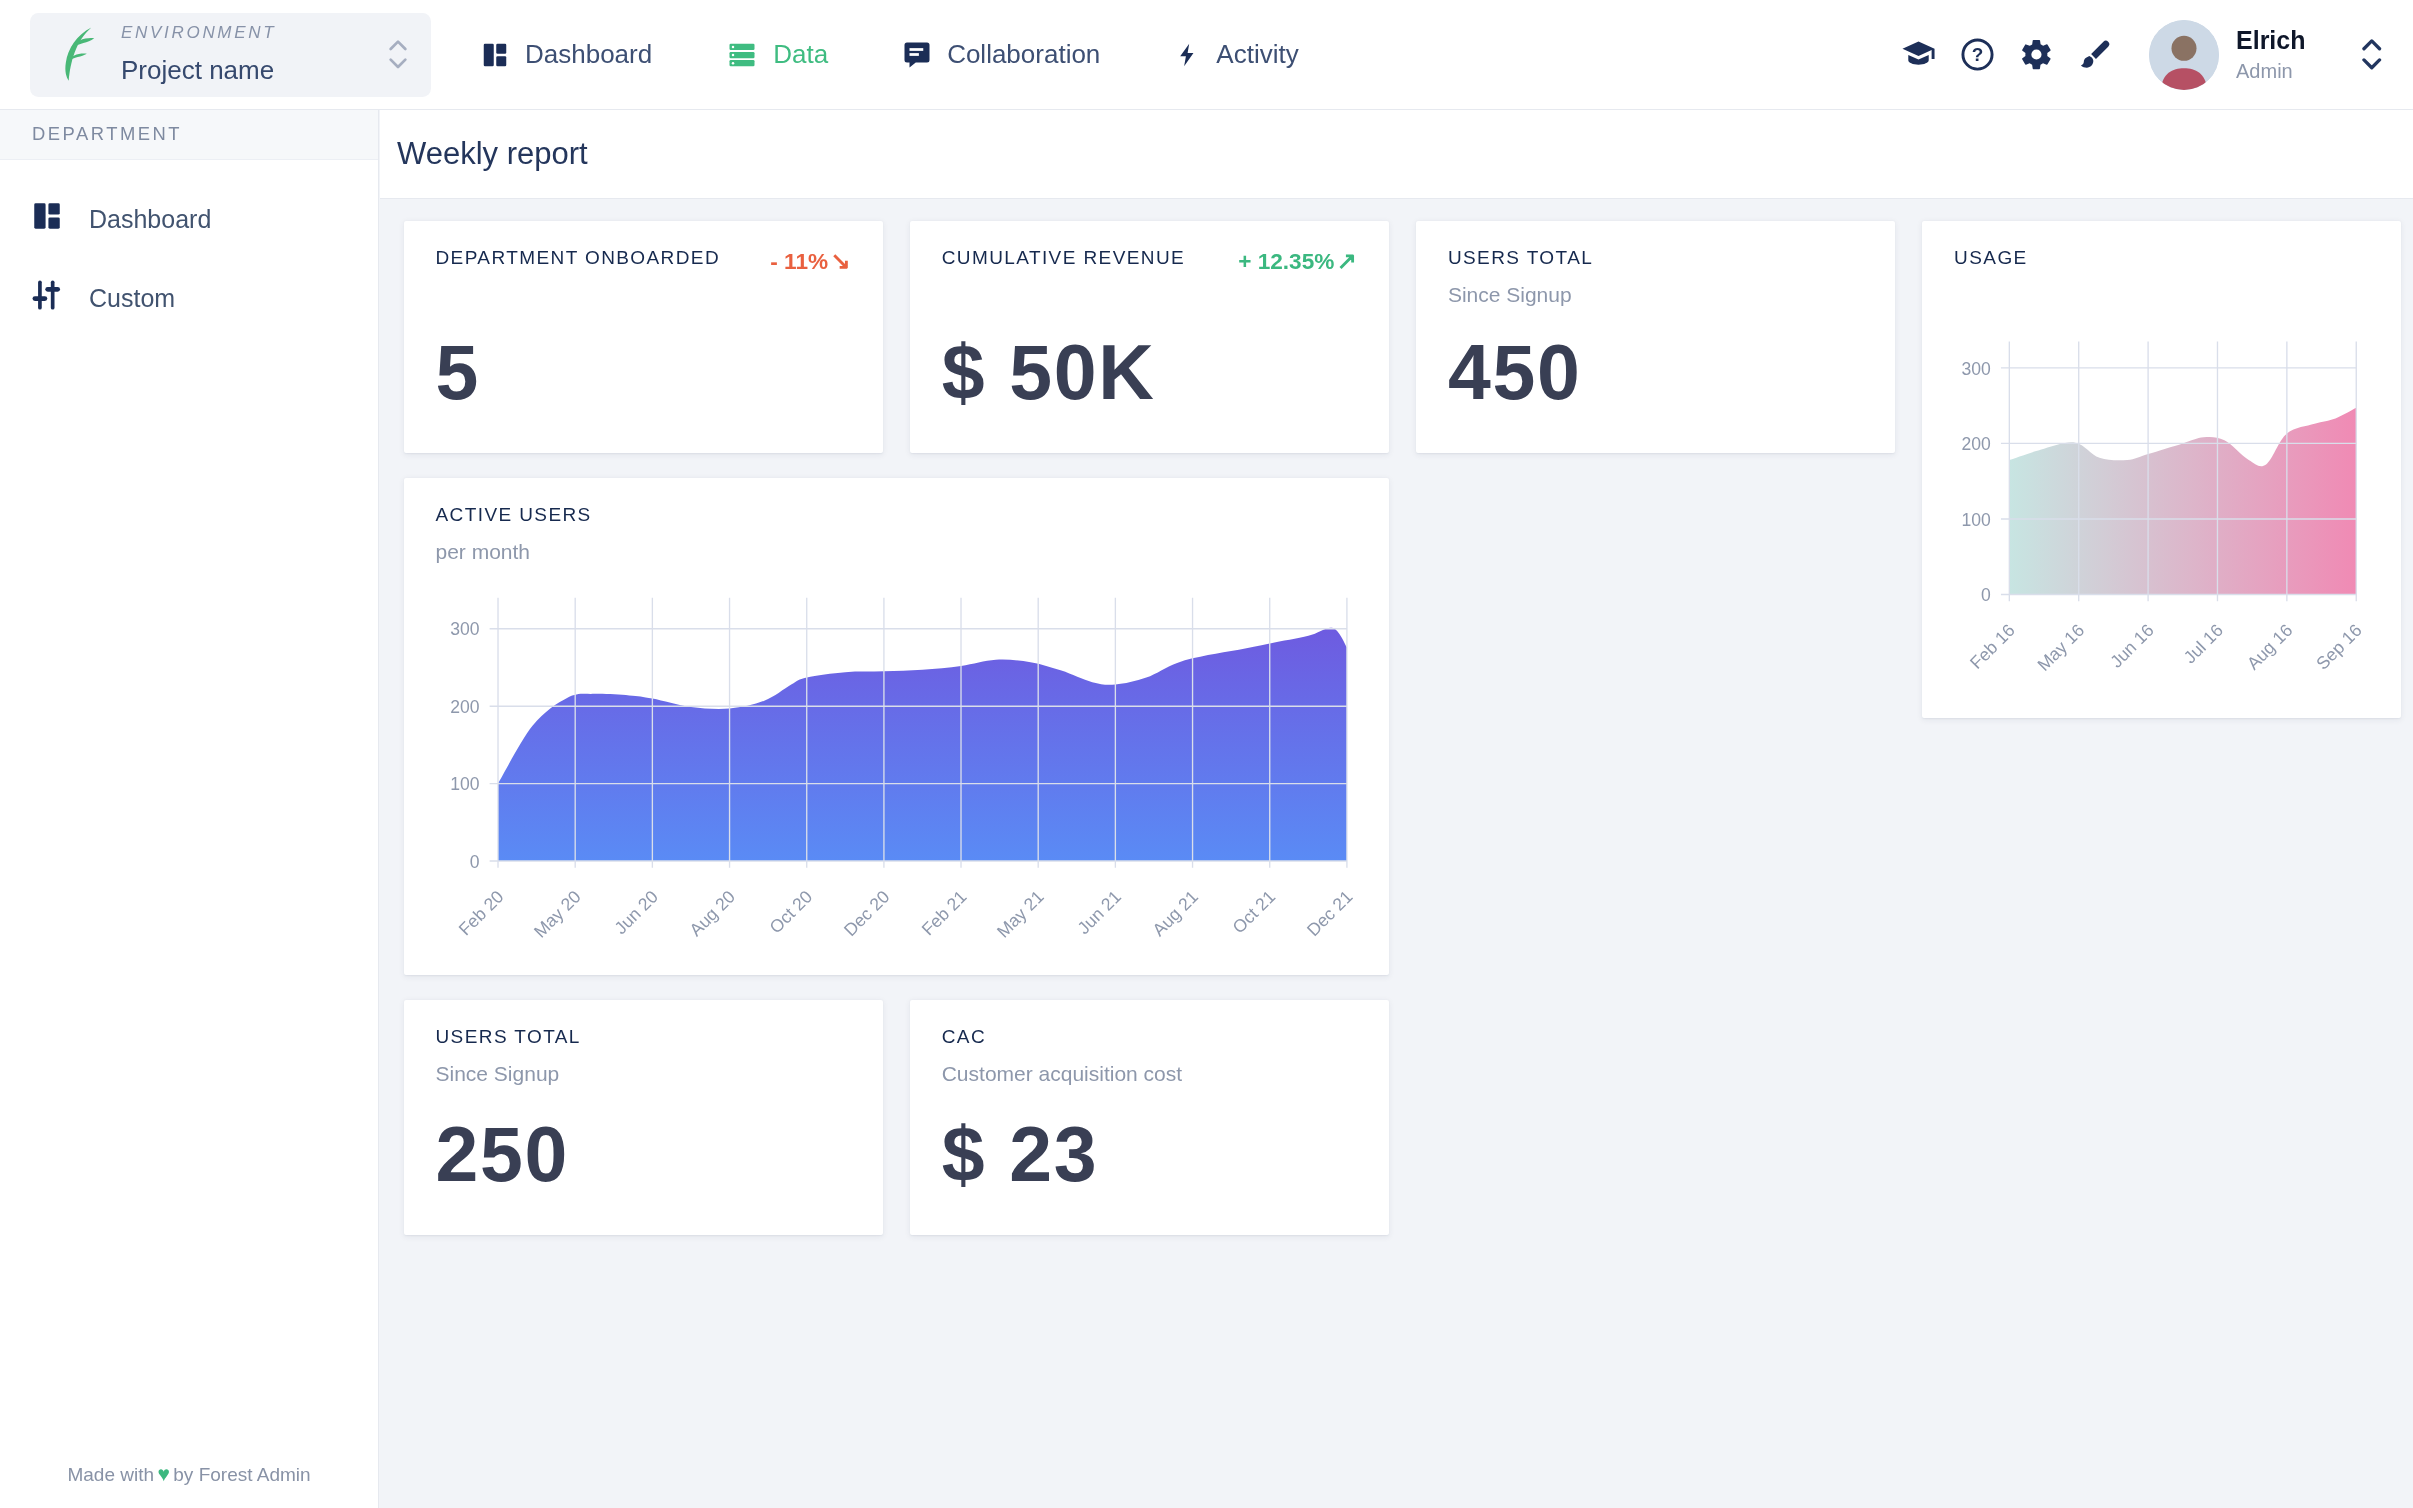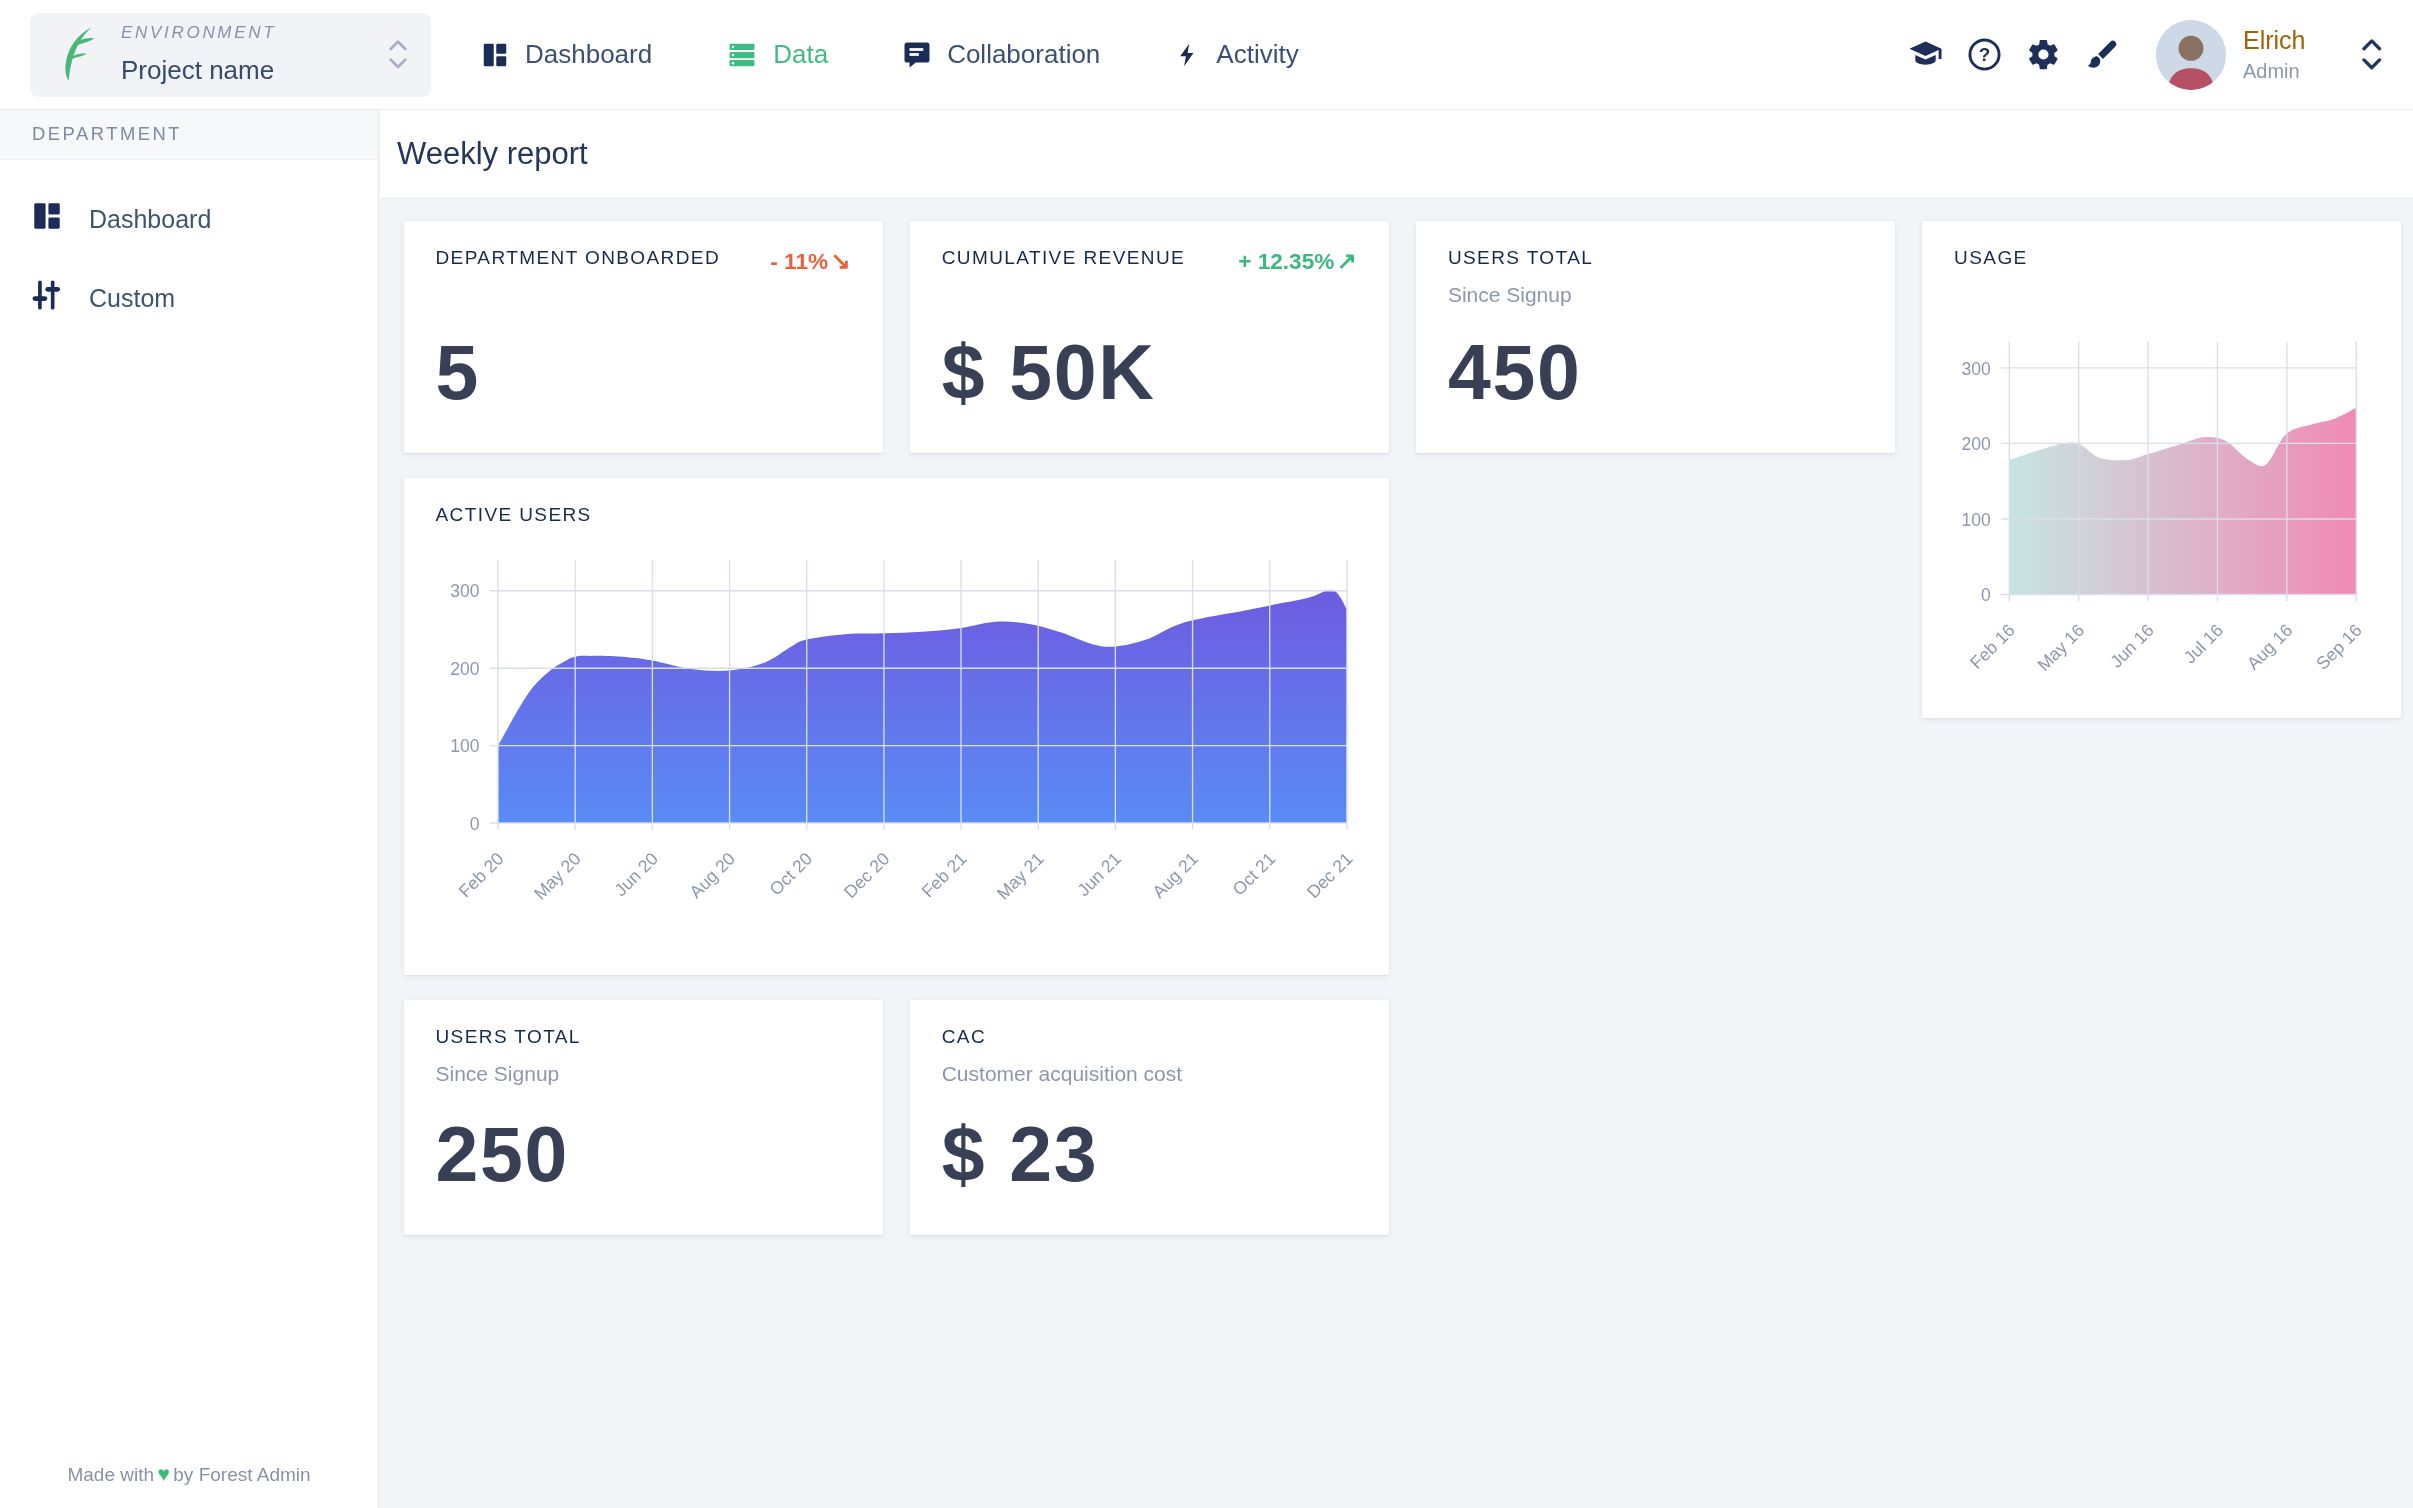--- a/index.html
+++ b/index.html
@@ -14,21 +14,21 @@
   .env-name{font-size:26px;color:#36496e;margin-top:12px;}
   .dbl-chev{margin-left:auto;display:flex;flex-direction:column;gap:5px;}
   .nav{margin-left:49px;display:flex;align-items:center;gap:74px;}
   .nav-item{display:flex;align-items:center;gap:15px;font-size:26px;font-weight:500;color:#3d4f73;cursor:pointer;}
   .nav-item.active{color:#3fbc81;}
   .nav-item svg{display:block;}
   .hdr-right{margin-left:auto;display:flex;align-items:center;margin-right:30px;}
   .icon-btn{width:37px;height:37px;margin-left:22px;color:#1d2f58;cursor:pointer;display:flex;align-items:center;justify-content:center;}
   .avatar{width:70px;height:70px;border-radius:50%;margin-left:35px;overflow:hidden;background:#cdd9e6;flex:none;cursor:pointer;}
   .user-block{margin-left:17px;display:flex;flex-direction:column;cursor:pointer;}
-  .user-name{font-size:25px;color:#a16207;font-weight:400;}
+  .user-name{font-size:25px;color:#0f172a;font-weight:700;}
   .user-role{font-size:20px;color:#8d97ab;margin-top:5px;}
   .user-chev{margin-left:54px;display:flex;flex-direction:column;gap:6.7px;cursor:pointer;}
 
   
   .sidebar{position:absolute;top:109px;left:0;width:379px;bottom:0;background:#fff;border-right:1.7px solid #e6e9ef;box-sizing:border-box;}
   .side-section{height:50px;background:#f6f8fa;border-bottom:1.7px solid #eceff4;display:flex;align-items:center;padding-left:32px;font-size:18.4px;letter-spacing:2.5px;color:#7e8aa0;font-weight:500;}
   .side-item{display:flex;align-items:center;gap:25px;padding:0 0 0 30px;height:40px;margin-top:39px;font-size:25px;color:#41536f;cursor:pointer;}
   .side-item svg{flex:none;}
   .side-footer{position:absolute;bottom:22px;left:0;right:0;text-align:center;font-size:19px;color:#8892a6;}
   .side-footer .heart{color:#3cb87f;font-size:21px;padding:0 3.4px;}
@@ -269,20 +269,21 @@
               <text transform="translate(322.4,362) rotate(-45)" text-anchor="end" font-size="21" fill="#8e98ac">Jul 16</text>
               <text transform="translate(405.2,362) rotate(-45)" text-anchor="end" font-size="21" fill="#8e98ac">Aug 16</text>
               <text transform="translate(488.0,362) rotate(-45)" text-anchor="end" font-size="21" fill="#8e98ac">Sep 16</text>
             </svg></div>
       </div>
 
       <div class="card c-active">
         <div class="card-head">
           <span class="card-title">ACTIVE USERS</span>
         </div>
+        <div class="card-sub">per month</div>
         <div class="chart"><svg width="926" height="369" viewBox="0 0 1105 440" font-family="Liberation Sans, sans-serif">
               <defs>
                 <linearGradient id="g-active_users" x1="0" y1="0" x2="0" y2="1">
                   <stop offset="0" stop-color="#6e5be0"></stop>
                   <stop offset="1" stop-color="#5a8bf5"></stop>
                 </linearGradient>
               </defs>
               <path d="M74.0,235.6C80.9,224.1 101.6,183.5 115.4,166.4C129.3,149.3 144.6,139.4 156.9,133.1C169.2,126.8 176.8,129.0 189.1,128.5C201.4,128.1 219.0,129.4 230.6,130.4C242.1,131.3 245.9,131.8 258.2,134.1C270.5,136.4 288.9,142.2 304.2,144.2C319.6,146.2 335.7,147.3 350.3,146.1C364.9,144.8 379.4,141.6 391.7,136.8C404.0,132.1 415.5,122.1 423.9,117.4C432.4,112.8 431.6,111.6 442.4,109.1C453.1,106.7 473.1,103.9 488.4,102.7C503.8,101.4 519.1,102.2 534.5,101.7C549.8,101.3 565.2,101.0 580.5,99.9C595.8,98.8 612.0,97.3 626.5,95.3C641.1,93.3 654.2,88.7 668.0,87.9C681.8,87.1 696.4,88.5 709.4,90.7C722.5,92.8 734.0,96.8 746.3,100.8C758.5,104.8 772.4,111.9 783.1,114.7C793.8,117.4 800.0,118.4 810.7,117.4C821.5,116.5 835.3,113.4 847.6,109.1C859.8,104.8 872.1,96.0 884.4,91.6C896.7,87.1 909.0,85.0 921.2,82.3C933.5,79.7 945.8,78.2 958.1,75.9C970.4,73.6 981.1,71.3 994.9,68.5C1008.7,65.7 1028.4,62.3 1041.0,59.3C1053.5,56.2 1062.7,47.7 1070.4,50.0C1078.1,52.3 1084.2,69.3 1087.0,73.1L1087.0,328.0L74.0,328.0Z" fill="url(#g-active_users)"></path>
               <line x1="74.0" y1="14" x2="74.0" y2="336" stroke="#d9deea" stroke-width="1.6"></line>
               <line x1="166.1" y1="14" x2="166.1" y2="336" stroke="#d9deea" stroke-width="1.6"></line>

